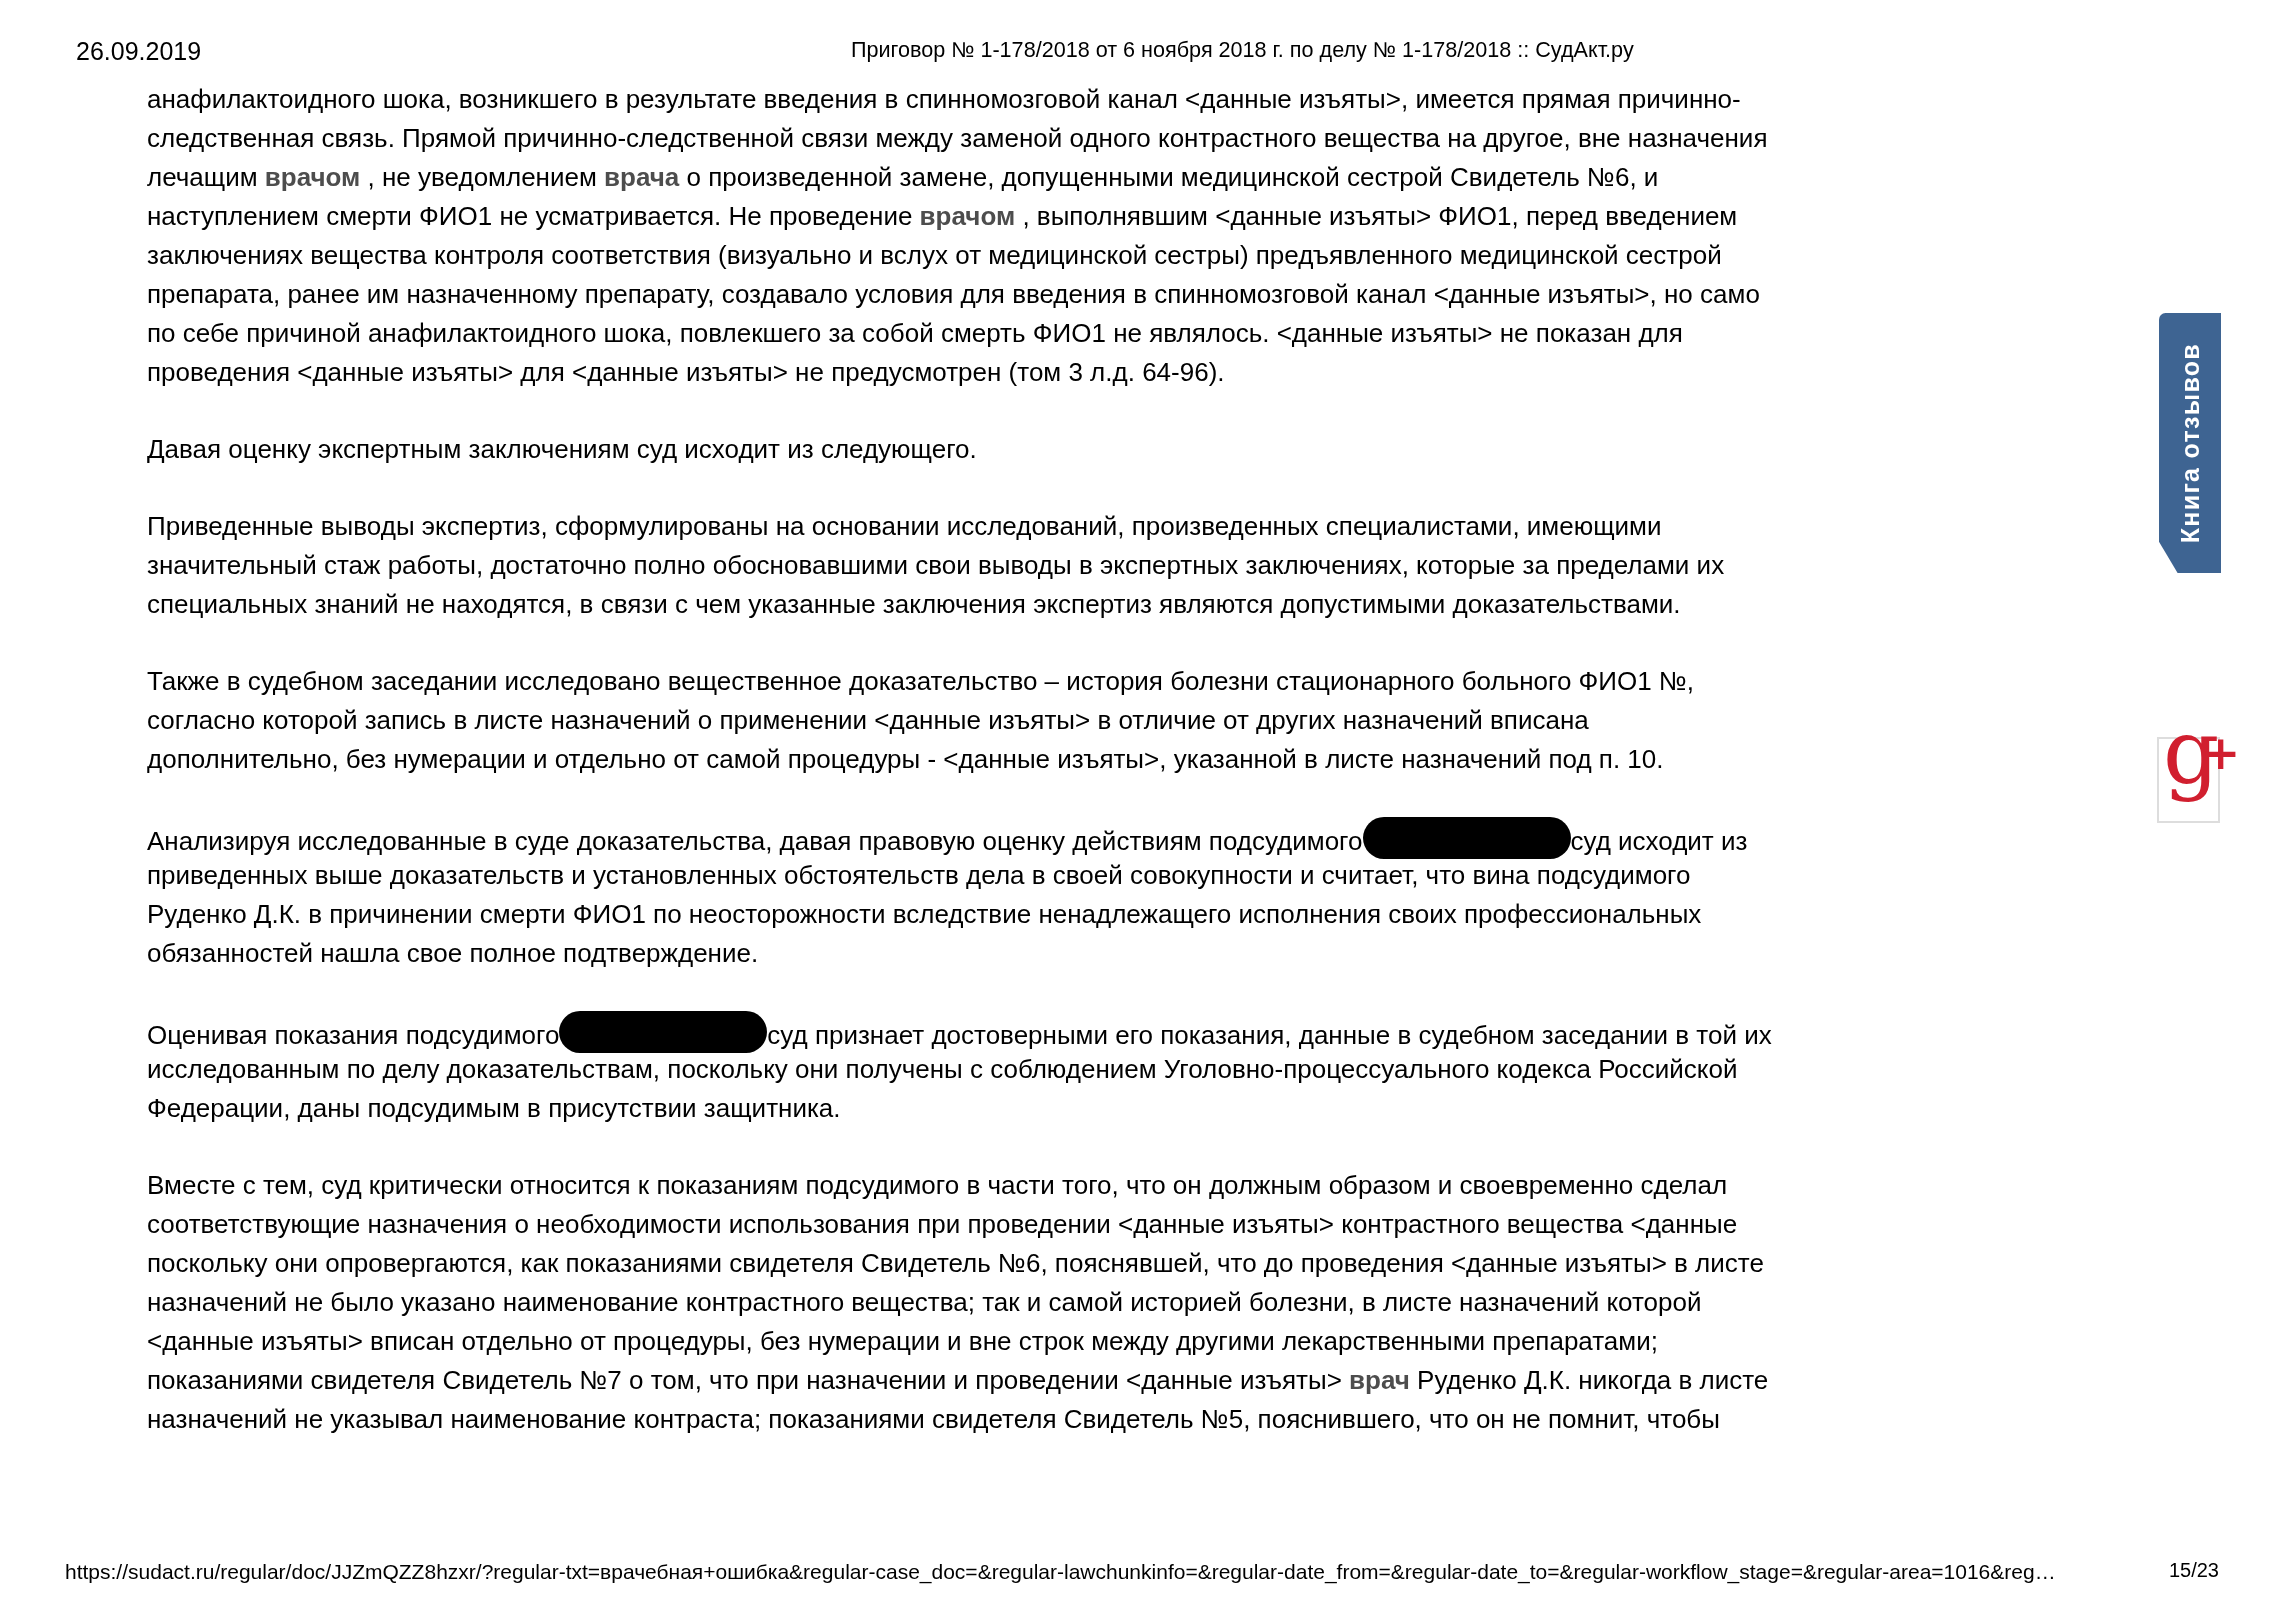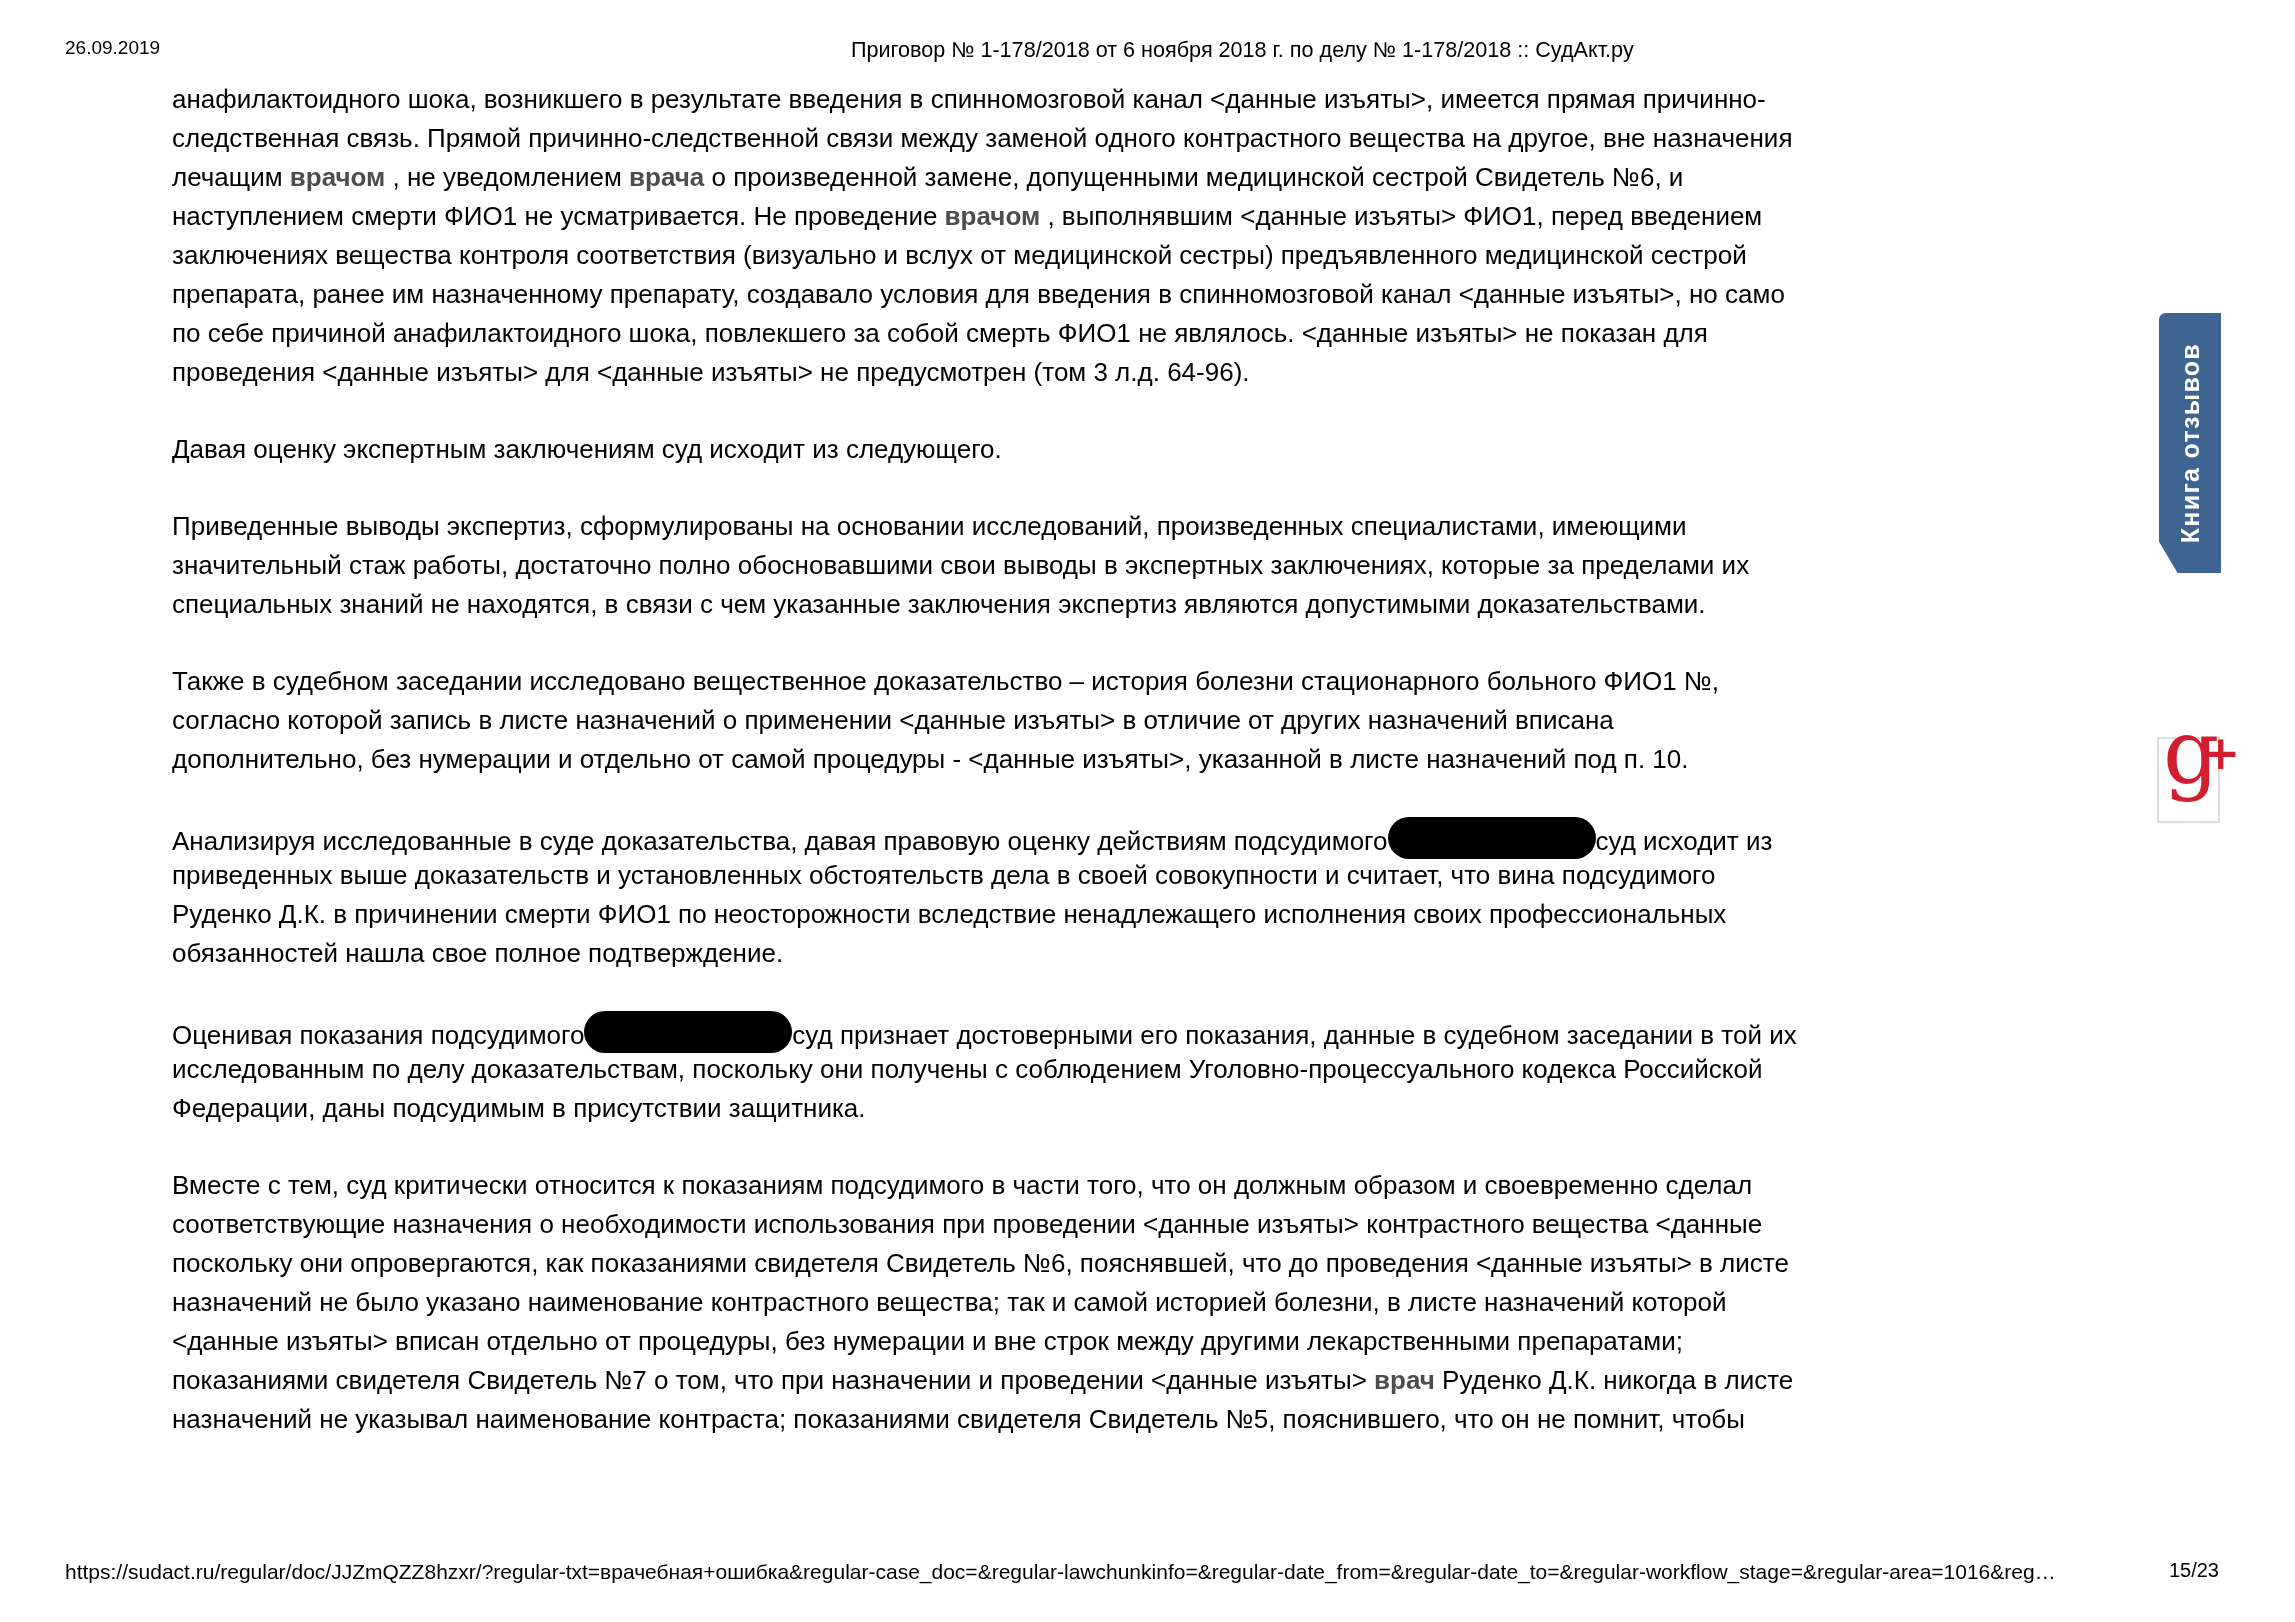--- a/index.html
+++ b/index.html
@@ -1,26 +1,26 @@
 <!DOCTYPE html>
 <html style="font-size:10.5px"><head>
 <meta charset="utf-8">
 <style>
   html,body{margin:0;padding:0;}
   body{
     width:2295px;height:1622px;position:relative;background:#ffffff;
     font-family:"Liberation Sans",sans-serif;color:#000;overflow:hidden;
   }
   
-  .header-date{position:absolute;left:65px;top:37px;font-size:19px;white-space:pre;}
+  .header-date{position:absolute;left:76px;top:37px;font-size:25px;white-space:pre;}
   .header-title{position:absolute;left:851px;top:37px;font-size:21.6px;white-space:pre;}
   
   .doc{position:absolute;left:147px;top:80px;width:1970px;}
   .para{margin:0 0 38px 0;}
-  .line{height:39px;line-height:39px;white-space:pre;font-size:26px;margin-left:25px;}
+  .line{height:39px;line-height:39px;white-space:pre;font-size:26px;}
   .kw{font-weight:bold;}
   .redaction{display:inline-block;width:208px;height:42px;border-radius:21px;vertical-align:-9.2px;}
   
   .feedback-tab{
     position:absolute;left:2159px;top:313px;width:62px;height:260px;
     border-radius:6.5px 0 0 6.5px;
     clip-path:polygon(0 0,100% 0,100% 100%,30% 100%,0 88%);
     display:flex;align-items:center;justify-content:center;cursor:pointer;
   }
   .feedback-tab .vlabel{

